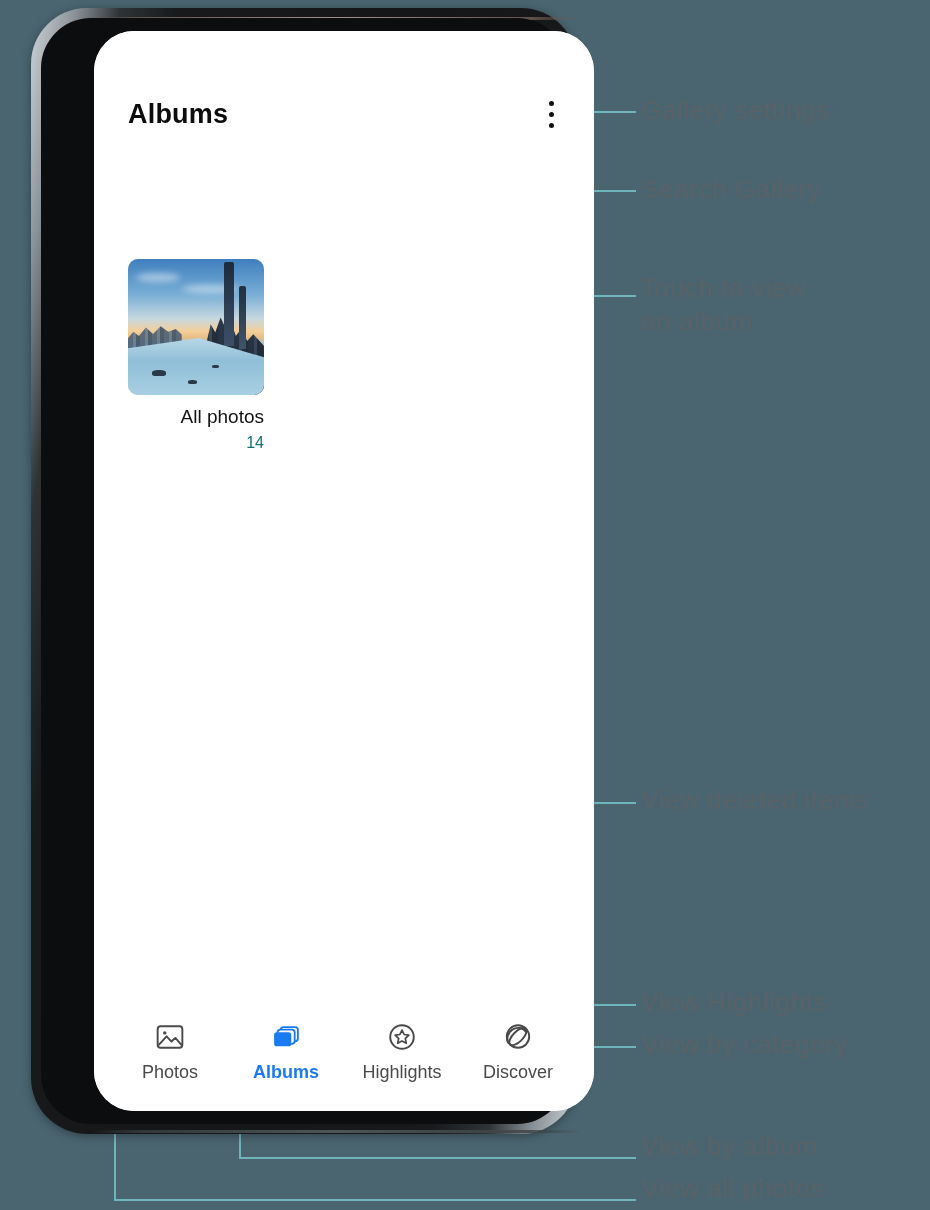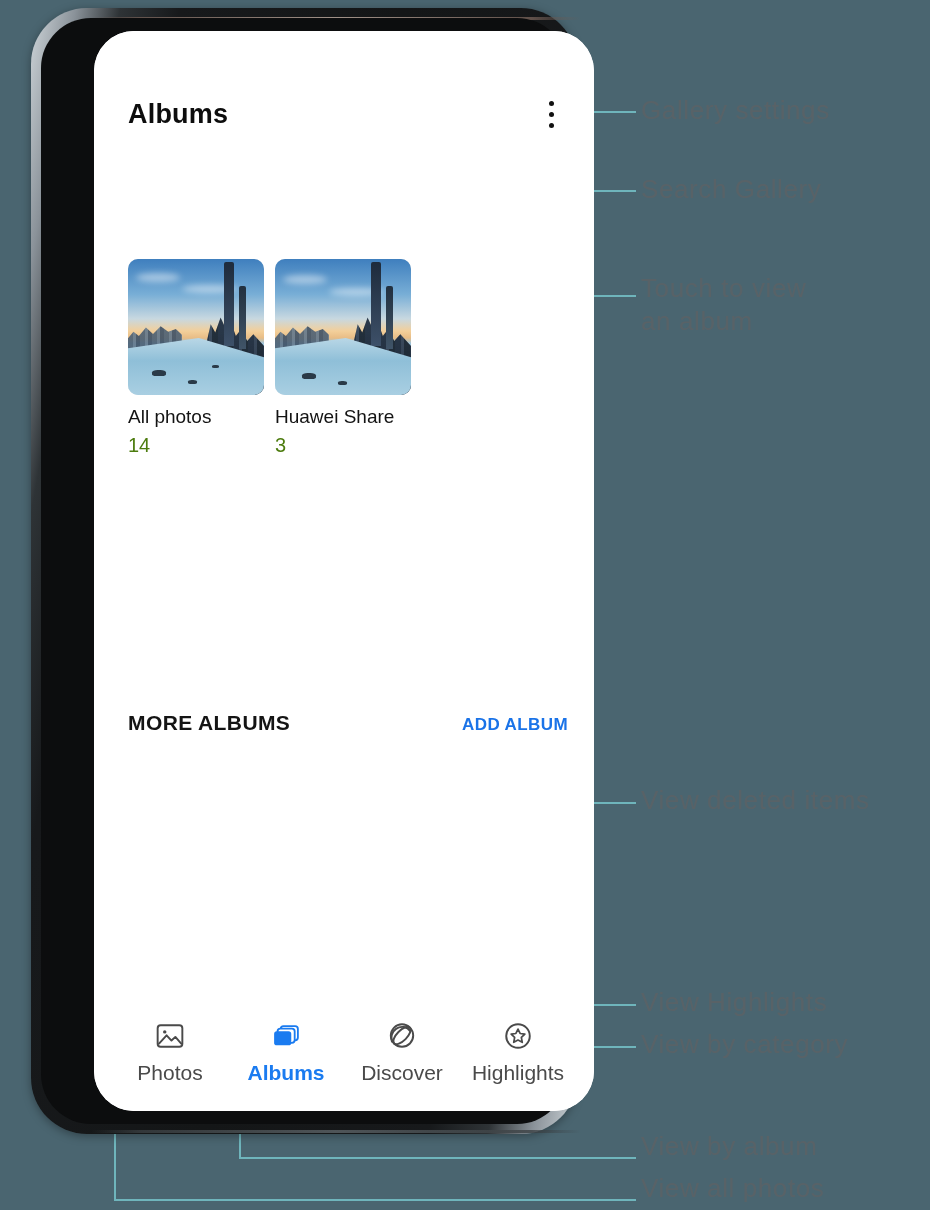--- a/index.html
+++ b/index.html
@@ -77,28 +77,28 @@
   .mag { width: 19px; height: 19px; position: relative; flex: 0 0 auto; }
   .mag::before { content:""; position:absolute; left:0; top:0; width:14px; height:14px;
     border:2px solid #5a5a5a; border-radius:50%; }
   .mag::after { content:""; position:absolute; left:12px; top:12px; width:8px; height:2px;
     background:#5a5a5a; transform:rotate(45deg); transform-origin:left center; border-radius:1px;}
 
   .albums-grid {
     position: absolute; left: 34px; top: 228px;
     width: 440px; display: flex; flex-wrap: wrap; gap: 10px 11px;
   }
-  .album { width: 136px; }
+  .album { width: 136px; text-align: right; }
   .thumb {
     width: 136px; height: 136px; border-radius: 10px; overflow: hidden;
     position: relative; background: #cfd8de;
   }
   .album-name { font-size: 19px; color: #131313; margin-top: 11px;
     white-space: nowrap; overflow: hidden; }
-  .album-count { font-size: 20px; color: #4d7c0f; margin-top: 6px; }
+  .album-count { font-size: 16px; color: #0f766e; margin-top: 6px; }
 
   
   .art { position:absolute; inset:0; }
   
   .art-city {
     background:
       linear-gradient(180deg,#3f7fbe 0%,#78aed6 26%,#c8d8e0 44%,#f3cf9a 53%,#e8bd86 58%,
                       #9fc4da 62%,#b5d2e2 78%,#cfe2ec 100%);
   }
   .art-city .sky-cloud { position:absolute; background:rgba(255,255,255,.45); border-radius:50%; filter:blur(3px); }
@@ -218,21 +218,21 @@
 
   
   .bottom-nav {
     position: absolute; left: 0; bottom: 0; width: 100%; height: 104px;
     display: flex; align-items: center; padding: 0 18px 14px 18px;
   }
   .nav-item {
     flex: 1; display: flex; flex-direction: column; align-items: center; gap: 9px;
     cursor: pointer;
   }
-  .nav-label { font-size: 21px; color: #4a4a4a; }
+  .nav-label { font-size: 18px; color: #4a4a4a; }
   .nav-item.active .nav-label { color: #1a7bf0; font-weight: bold; }
   .nav-ico { width: 32px; height: 32px; position: relative; }
 
   
   .ann {
     position: absolute; color: #7a5d55; opacity: .30;
     font-size: 26px; letter-spacing: .6px; line-height: 1.28; white-space: pre-line;
   }
   .lead { position: absolute; height: 2px; background: #6fb5bc; }
   .lead-v { position: absolute; width: 2px; background: #6fb5bc; }
@@ -319,44 +319,23 @@
               <div class="boat" style="left:44%; bottom:8%;  width:9px;  height:4px;"></div>
               <div class="boat" style="left:62%; bottom:20%; width:7px;  height:3px;"></div>
             </div>
           </div>
           <div class="album-name">All photos</div>
           <div class="album-count">14</div>
         </div>
 
 
 
-        <div class="album">
-          <div class="thumb">
-            <div class="art art-city">
-              <div class="sky-cloud" style="left:6%;  top:12%; width:44px; height:9px;"></div>
-              <div class="sky-cloud" style="left:40%; top:21%; width:56px; height:8px;"></div>
-              <div class="cityleft"></div>
-              <div class="city-right"></div>
-              <div class="tower"></div>
-              <div class="tower2"></div>
-              <div class="river"></div>
-              <div class="boat" style="left:20%; bottom:12%; width:14px; height:6px;"></div>
-              <div class="boat" style="left:46%; bottom:7%;  width:9px;  height:4px;"></div>
-            </div>
-          </div>
-          <div class="album-name">Huawei Share</div>
-          <div class="album-count">3</div>
-        </div>
 
       </div>
 
-      <div class="more-head">
-        <div class="more-title">MORE ALBUMS</div>
-        <div class="add-album">ADD ALBUM</div>
-      </div>
 
 
       <div class="bottom-nav">
 
         <div class="nav-item">
           <span class="nav-ico">
             <svg width="32" height="32" viewBox="0 0 28 28" fill="none">
               <rect x="3.2" y="4.6" width="21.6" height="18.8" rx="2.6" stroke="#4a4a4a" stroke-width="1.7"></rect>
               <circle cx="9.4" cy="10.4" r="1.5" fill="#4a4a4a"></circle>
               <path d="M4.4 20.6l6.6-7.2 4.3 4.6 3.4-3.2 5.1 5.8" stroke="#4a4a4a" stroke-width="1.7" stroke-linejoin="round" stroke-linecap="round"></path>
@@ -372,34 +351,34 @@
               <rect x="6.6" y="7.6" width="15" height="12.4" rx="2.4" fill="#ffffff" stroke="#1a7bf0" stroke-width="1.6"></rect>
               <rect x="3.6" y="9.8" width="15" height="12.4" rx="2.4" fill="#1a7bf0"></rect>
             </svg>
           </span>
           <span class="nav-label">Albums</span>
         </div>
 
         <div class="nav-item">
           <span class="nav-ico">
             <svg width="32" height="32" viewBox="0 0 28 28" fill="none">
+              <circle cx="14" cy="14" r="10.3" stroke="#4a4a4a" stroke-width="1.7"></circle>
+              <path d="M14 7.9l1.85 3.9 4.15.55-3.05 2.95.78 4.2L14 17.5l-3.73 2-.0 0 .78-4.2-3.05-2.95 4.15-.55z" stroke="#4a4a4a" stroke-width="1.5" stroke-linejoin="round"></path>
+            </svg>
+          </span>
+          <span class="nav-label">Highlights</span>
+        </div>
+
+        <div class="nav-item">
+          <span class="nav-ico">
+            <svg width="32" height="32" viewBox="0 0 28 28" fill="none">
               <circle cx="14" cy="13.6" r="9.8" stroke="#4a4a4a" stroke-width="1.7"></circle>
               <path d="M6.4 20.6C4.2 17 4.6 12.2 7.6 9c3.6-3.8 9.2-4 12.6-.6" stroke="#4a4a4a" stroke-width="1.7" stroke-linecap="round" fill="none" transform="rotate(12 14 14)"></path>
               <ellipse cx="14" cy="13.6" rx="9.8" ry="4.4" stroke="#4a4a4a" stroke-width="1.7" transform="rotate(-45 14 13.6)"></ellipse>
             </svg>
           </span>
           <span class="nav-label">Discover</span>
         </div>
 
-        <div class="nav-item">
-          <span class="nav-ico">
-            <svg width="32" height="32" viewBox="0 0 28 28" fill="none">
-              <circle cx="14" cy="14" r="10.3" stroke="#4a4a4a" stroke-width="1.7"></circle>
-              <path d="M14 7.9l1.85 3.9 4.15.55-3.05 2.95.78 4.2L14 17.5l-3.73 2-.0 0 .78-4.2-3.05-2.95 4.15-.55z" stroke="#4a4a4a" stroke-width="1.5" stroke-linejoin="round"></path>
-            </svg>
-          </span>
-          <span class="nav-label">Highlights</span>
-        </div>
-
       </div>
     </div>
   </div>
 </div>
 
 </body></html>

